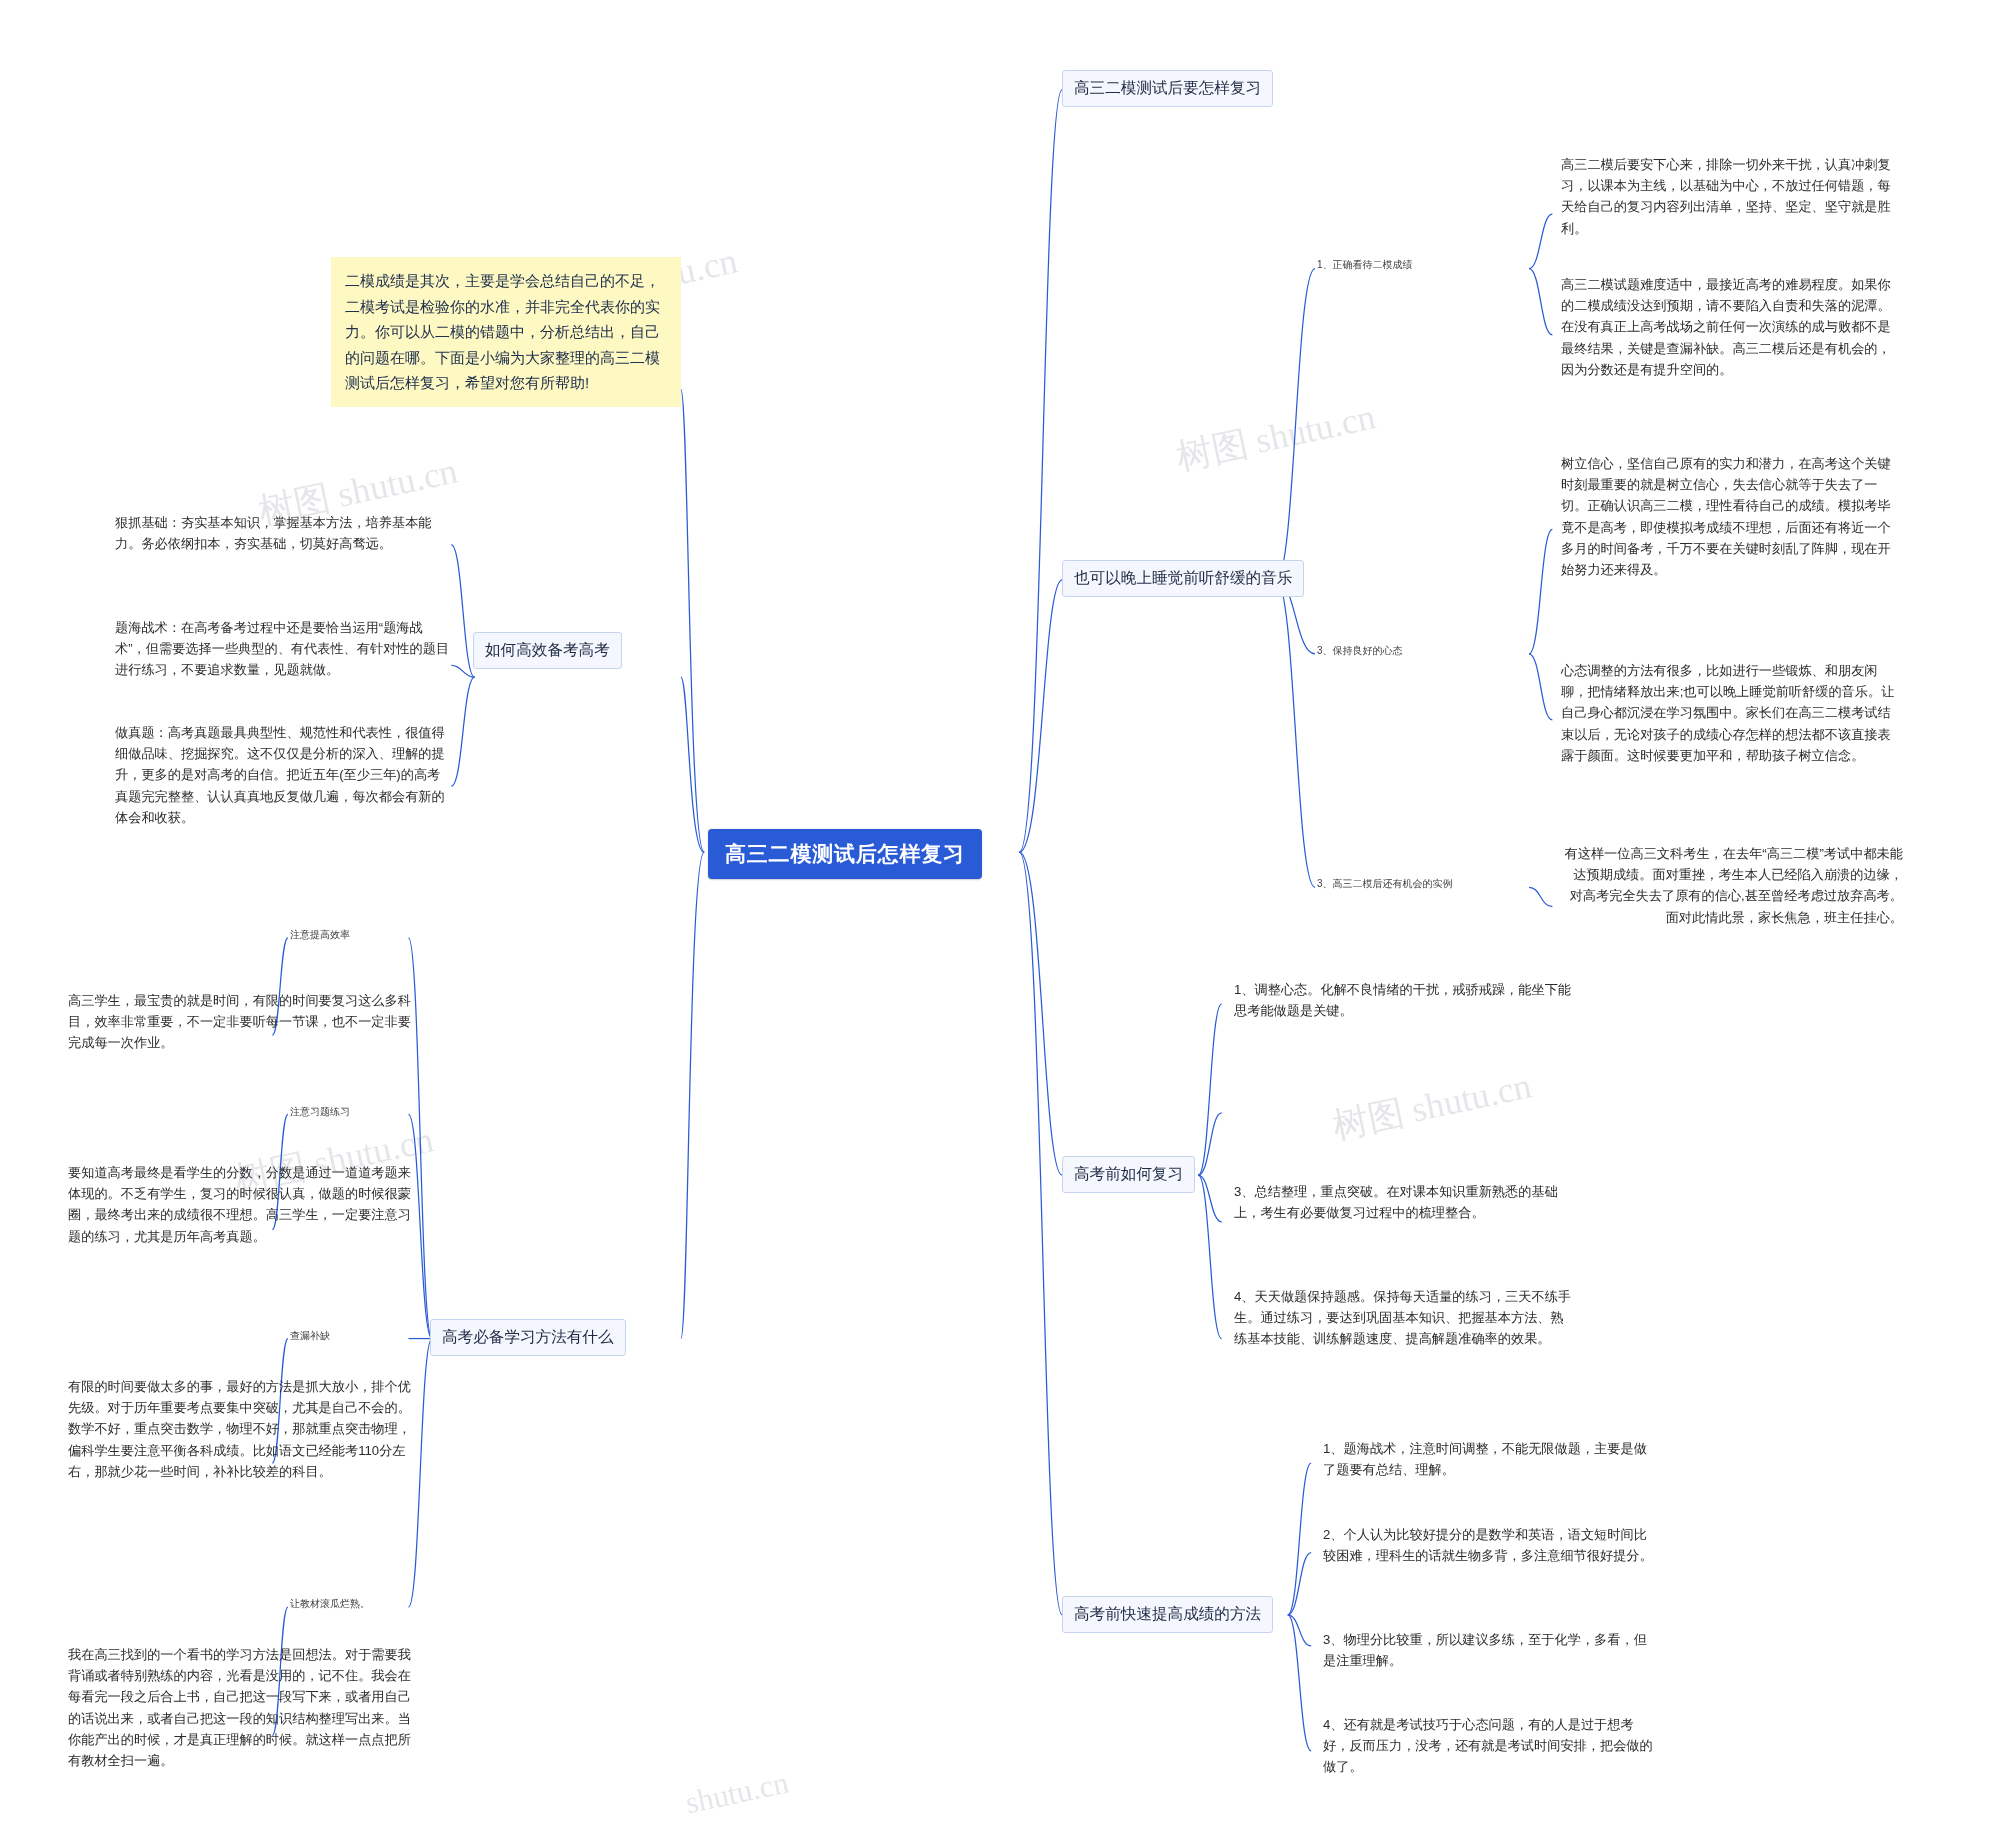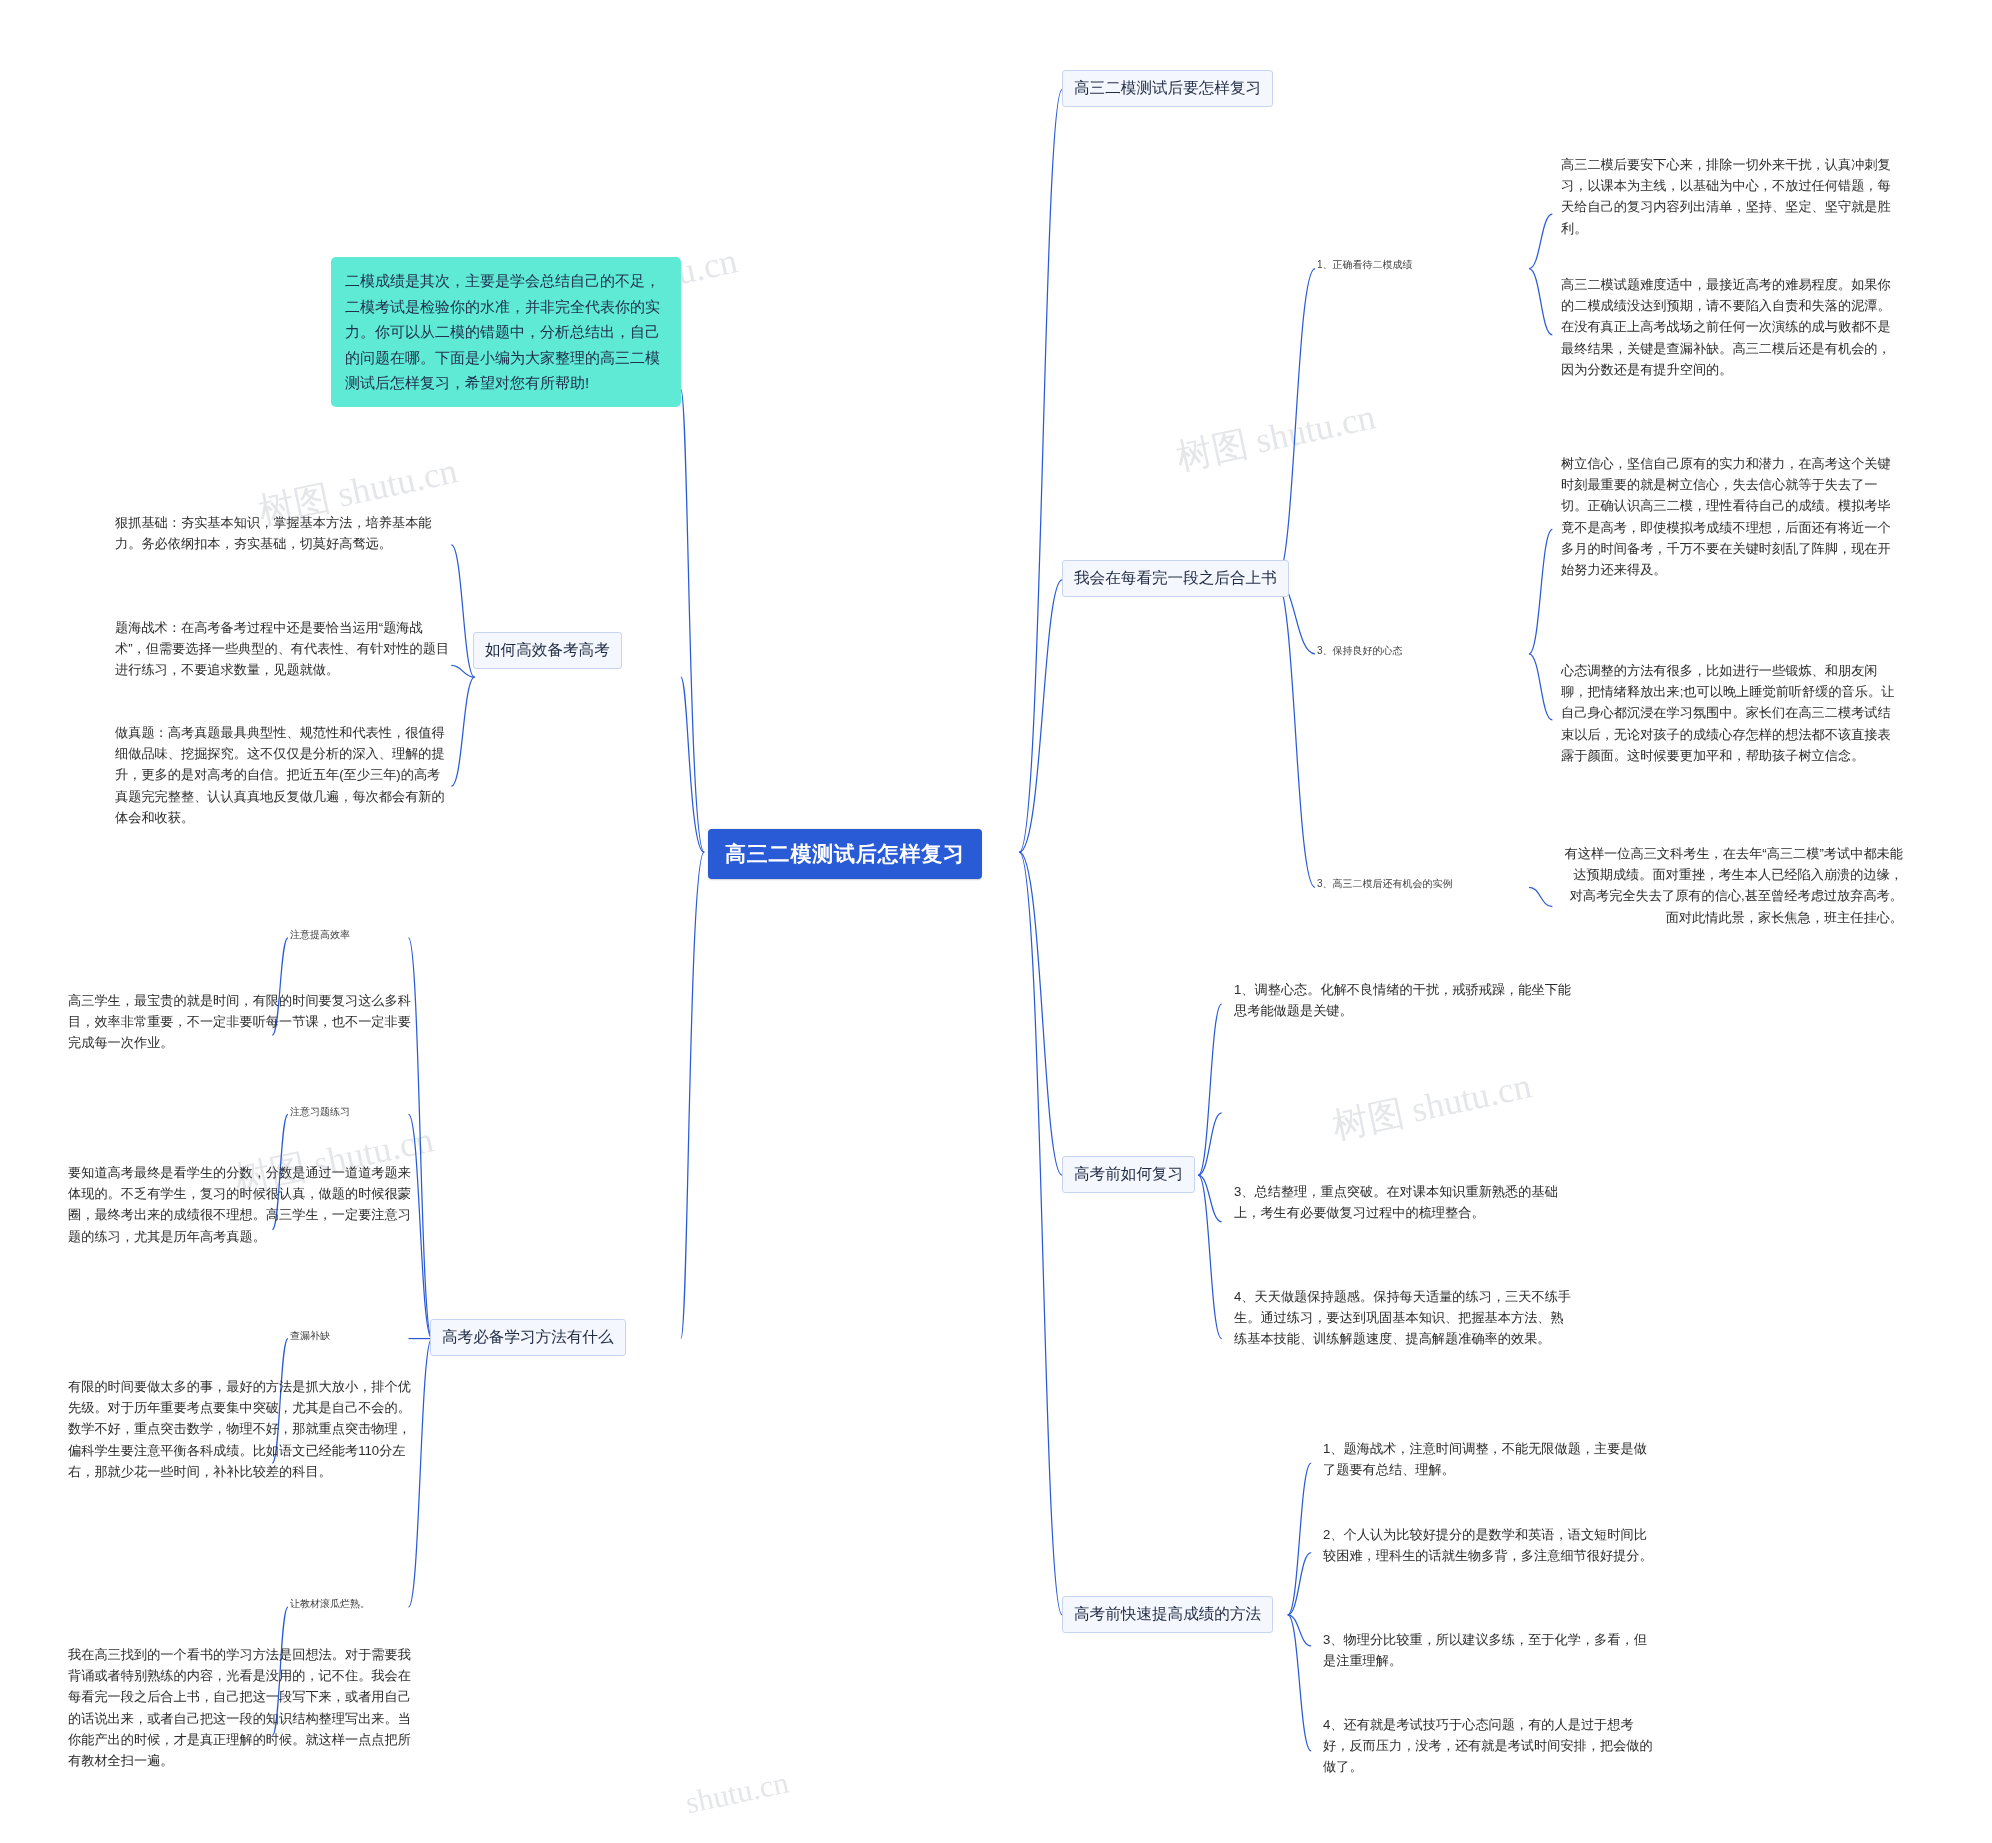--- a/index.html
+++ b/index.html
@@ -51,22 +51,22 @@
     white-space: nowrap;
   }
   
   .leaf {
     color: #2b2b2b;
     font-size: 13.2px;
     line-height: 1.62;
     padding: 1.6px 0;
   }
   .leaf-box {
-    background: #5eead4;
-    border-radius: 5px;
+    background: #fef9c3;
+    border-radius: 0;
     color: #20304d;
     font-size: 15px;
     line-height: 1.7;
     padding: 11px 14px;
   }
   .lvl2 {
     color: #404040;
     font-size: 10px;
     white-space: nowrap;
   }
@@ -198,21 +198,21 @@
   </div>
   <div class="node leaf" style="left:68px; top:1642px; width:350px;">
     <span>我在高三找到的一个看书的学习方法是回想法。对于需要我背诵或者特别熟练的内容，光看是没用的，记不住。我会在每看完一段之后合上书，自己把这一段写下来，或者用自己的话说出来，或者自己把这一段的知识结构整理写出来。当你能产出的时候，才是真正理解的时候。就这样一点点把所有教材全扫一遍。</span>
   </div>
 
   <div class="node lvl1" style="left:1062px; top:70px;">
     <span>高三二模测试后要怎样复习</span>
   </div>
 
   <div class="node lvl1" style="left:1062px; top:560px;">
-    <span>我会在每看完一段之后合上书</span>
+    <span>也可以晚上睡觉前听舒缓的音乐</span>
   </div>
 
   <div class="node lvl2" style="left:1317px; top:258px;">
     <span>1、正确看待二模成绩</span>
   </div>
   <div class="node leaf" style="left:1561px; top:152px; width:342px;">
     <span>高三二模后要安下心来，排除一切外来干扰，认真冲刺复习，以课本为主线，以基础为中心，不放过任何错题，每天给自己的复习内容列出清单，坚持、坚定、坚守就是胜利。</span>
   </div>
   <div class="node leaf" style="left:1561px; top:272px; width:342px;">
     <span>高三二模试题难度适中，最接近高考的难易程度。如果你的二模成绩没达到预期，请不要陷入自责和失落的泥潭。在没有真正上高考战场之前任何一次演练的成与败都不是最终结果，关键是查漏补缺。高三二模后还是有机会的，因为分数还是有提升空间的。</span>

